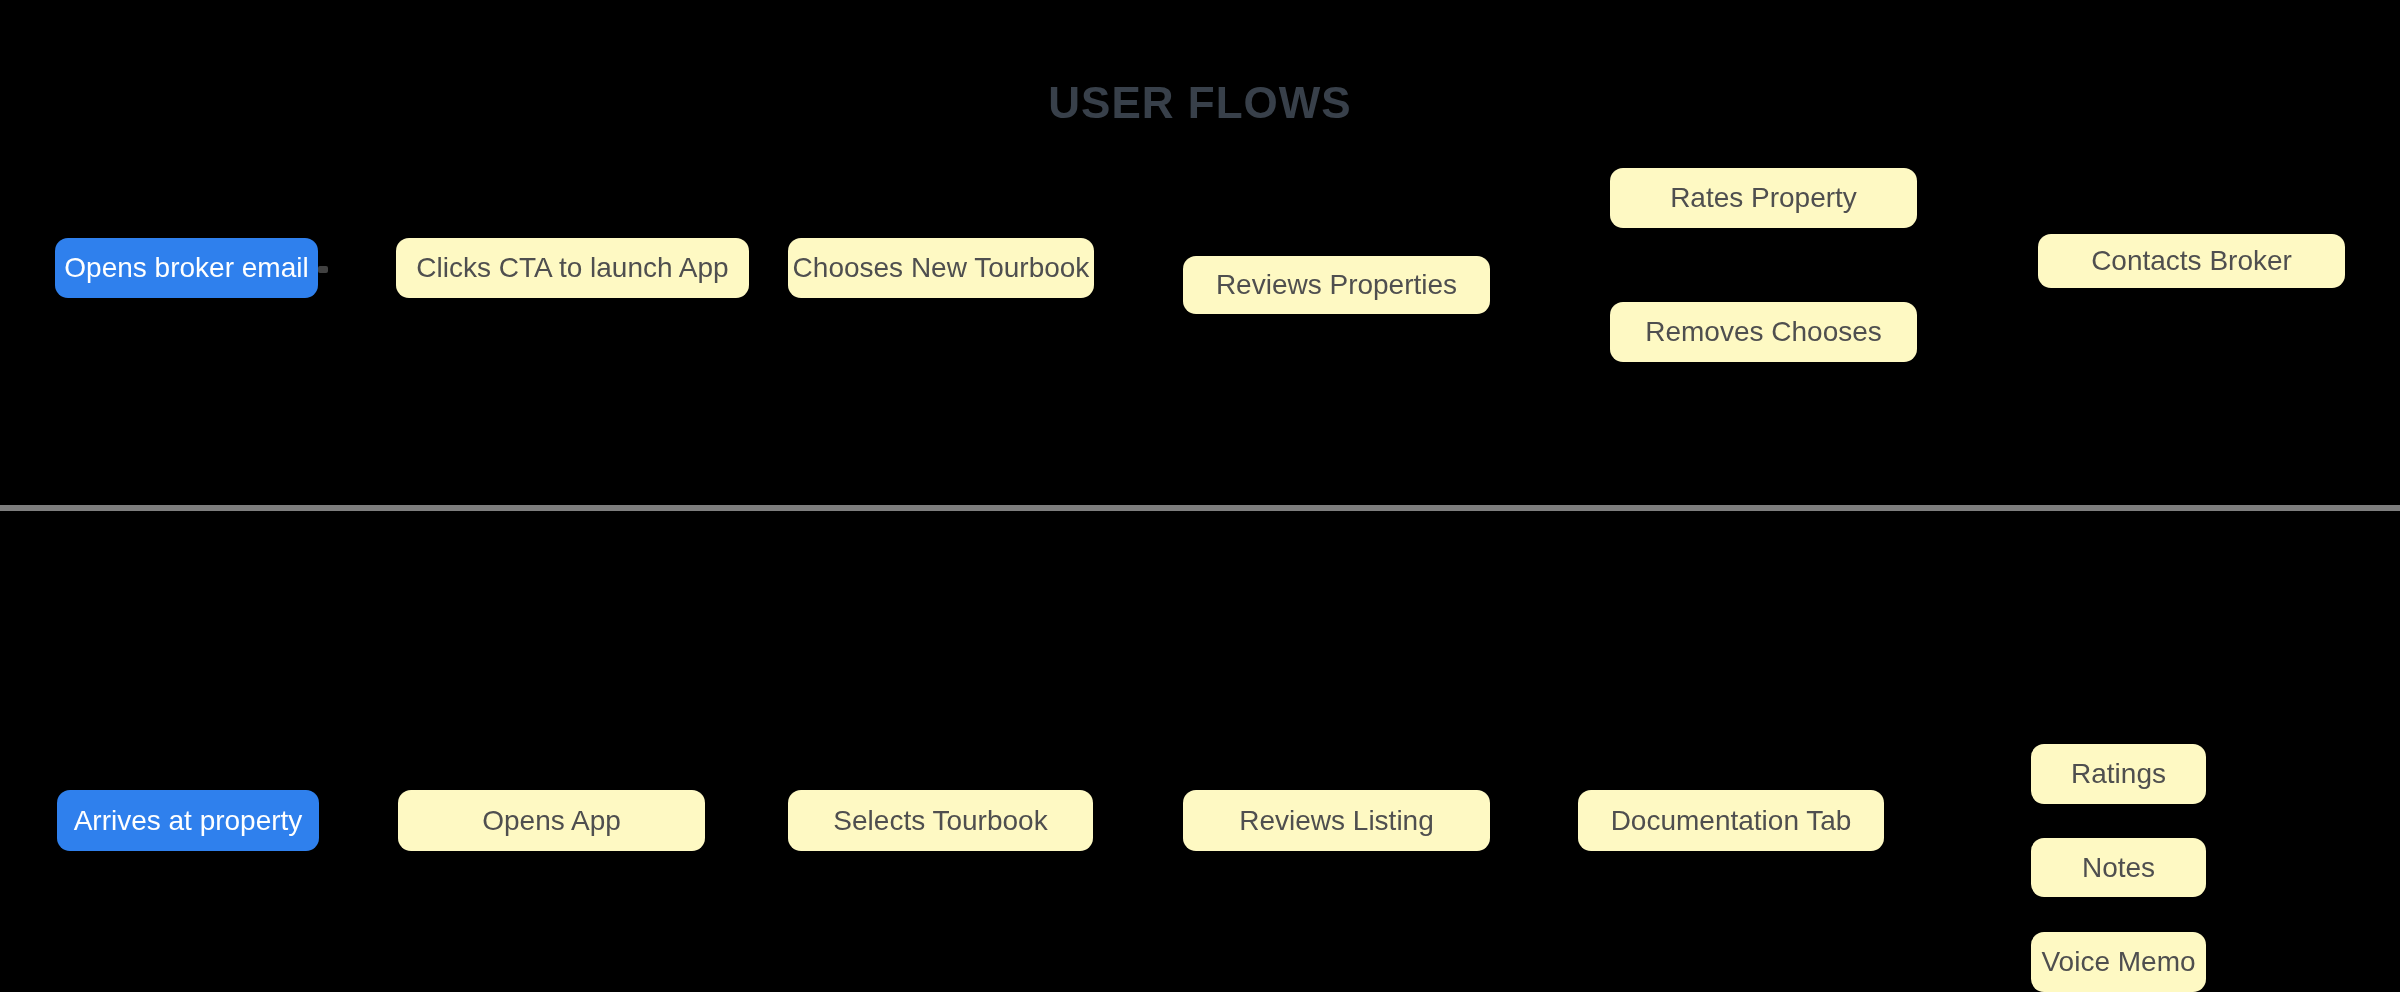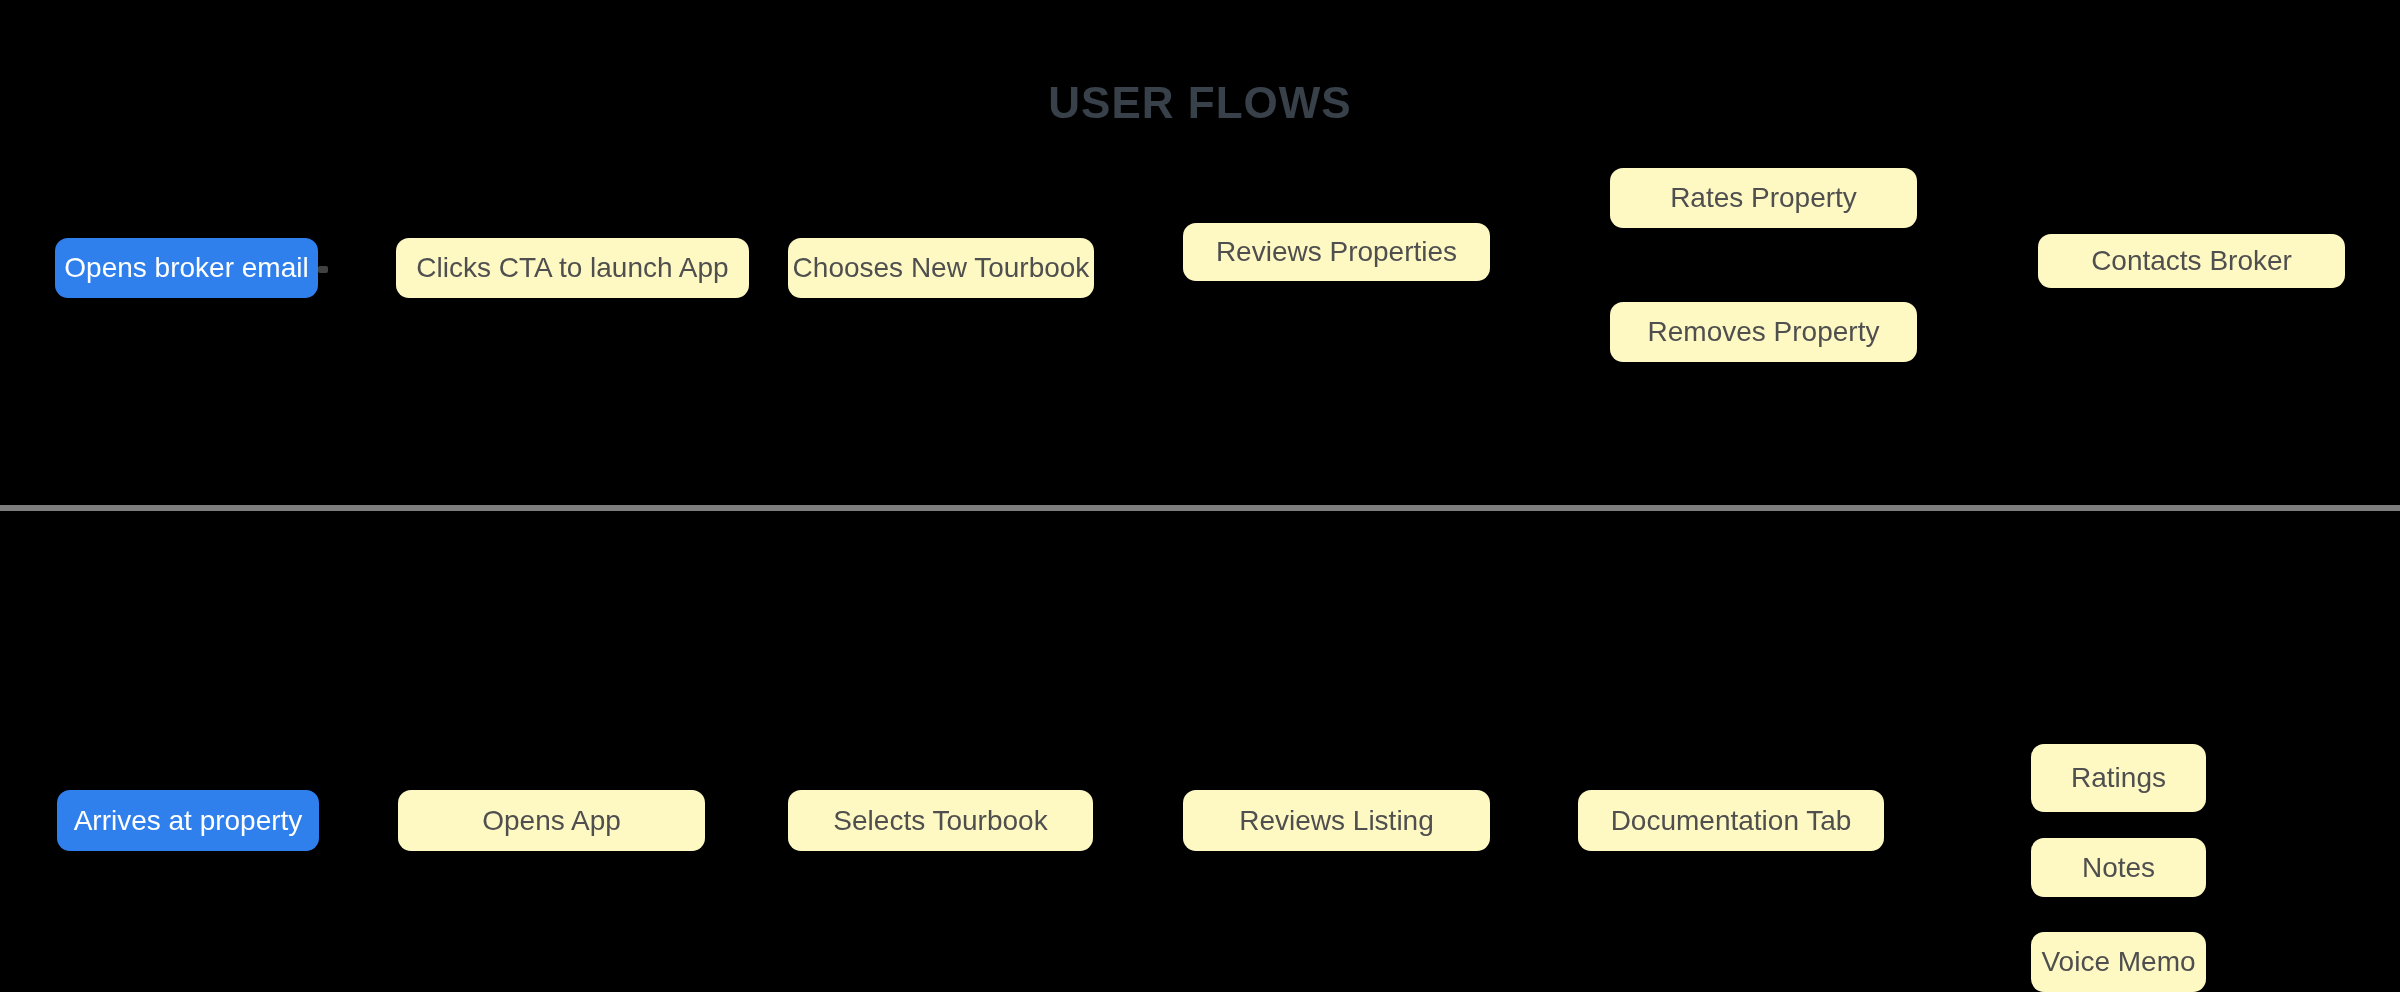--- a/index.html
+++ b/index.html
@@ -62,33 +62,33 @@
     width: 10px;
     height: 7px;
     background: #414141;
     border-radius: 2px;
   }
 
   
   .n-opens-broker   { left: 55px;   top: 238px; width: 263px; height: 60px; }
   .n-clicks-cta     { left: 396px;  top: 238px; width: 353px; height: 60px; align-items: center; }
   .n-chooses-tb     { left: 788px;  top: 238px; width: 306px; height: 60px; }
-  .n-reviews-props  { left: 1183px; top: 223px; width: 307px; height: 58px; }
+  .n-reviews-props  { left: 1183px; top: 256px; width: 307px; height: 58px; }
   .n-rates-prop     { left: 1610px; top: 168px; width: 307px; height: 60px; }
   .n-removes-prop   { left: 1610px; top: 302px; width: 307px; height: 60px; }
   .n-contacts-brkr  { left: 2038px; top: 234px; width: 307px; height: 54px; }
 
   
   .n-arrives        { left: 57px;   top: 790px; width: 262px; height: 61px; }
   .n-opens-app      { left: 398px;  top: 790px; width: 307px; height: 61px; }
   .n-selects-tb     { left: 788px;  top: 790px; width: 305px; height: 61px; }
   .n-prop-listing   { left: 1183px; top: 790px; width: 307px; height: 61px; }
   .n-doc-tab        { left: 1578px; top: 790px; width: 306px; height: 61px; }
   .n-camera         { left: 2031px; top: 651px; width: 175px; height: 60px; }
-  .n-ratings        { left: 2031px; top: 744px; width: 175px; height: 68px; }
+  .n-ratings        { left: 2031px; top: 744px; width: 175px; height: 60px; }
   .n-notes          { left: 2031px; top: 838px; width: 175px; height: 59px; }
   .n-voice-memo     { left: 2031px; top: 932px; width: 175px; height: 60px; }
 </style>
 </head>
 <body>
 
 <div id="canvas">
 
   <div class="page-title">USER FLOWS</div>
 
@@ -102,21 +102,21 @@
   <div class="node gray n-chooses-tb">
     <span>Chooses New Tourbook</span>
   </div>
   <div class="node gray n-reviews-props">
     <span>Reviews Properties</span>
   </div>
   <div class="node gray n-rates-prop">
     <span>Rates Property</span>
   </div>
   <div class="node gray n-removes-prop">
-    <span>Removes Property</span>
+    <span>Removes Chooses</span>
   </div>
   <div class="node gray n-contacts-brkr">
     <span>Contacts Broker</span>
   </div>
 
   <div class="divider"></div>
 
   <div class="node gray n-opens-app">
     <span>Opens App</span>
   </div>

